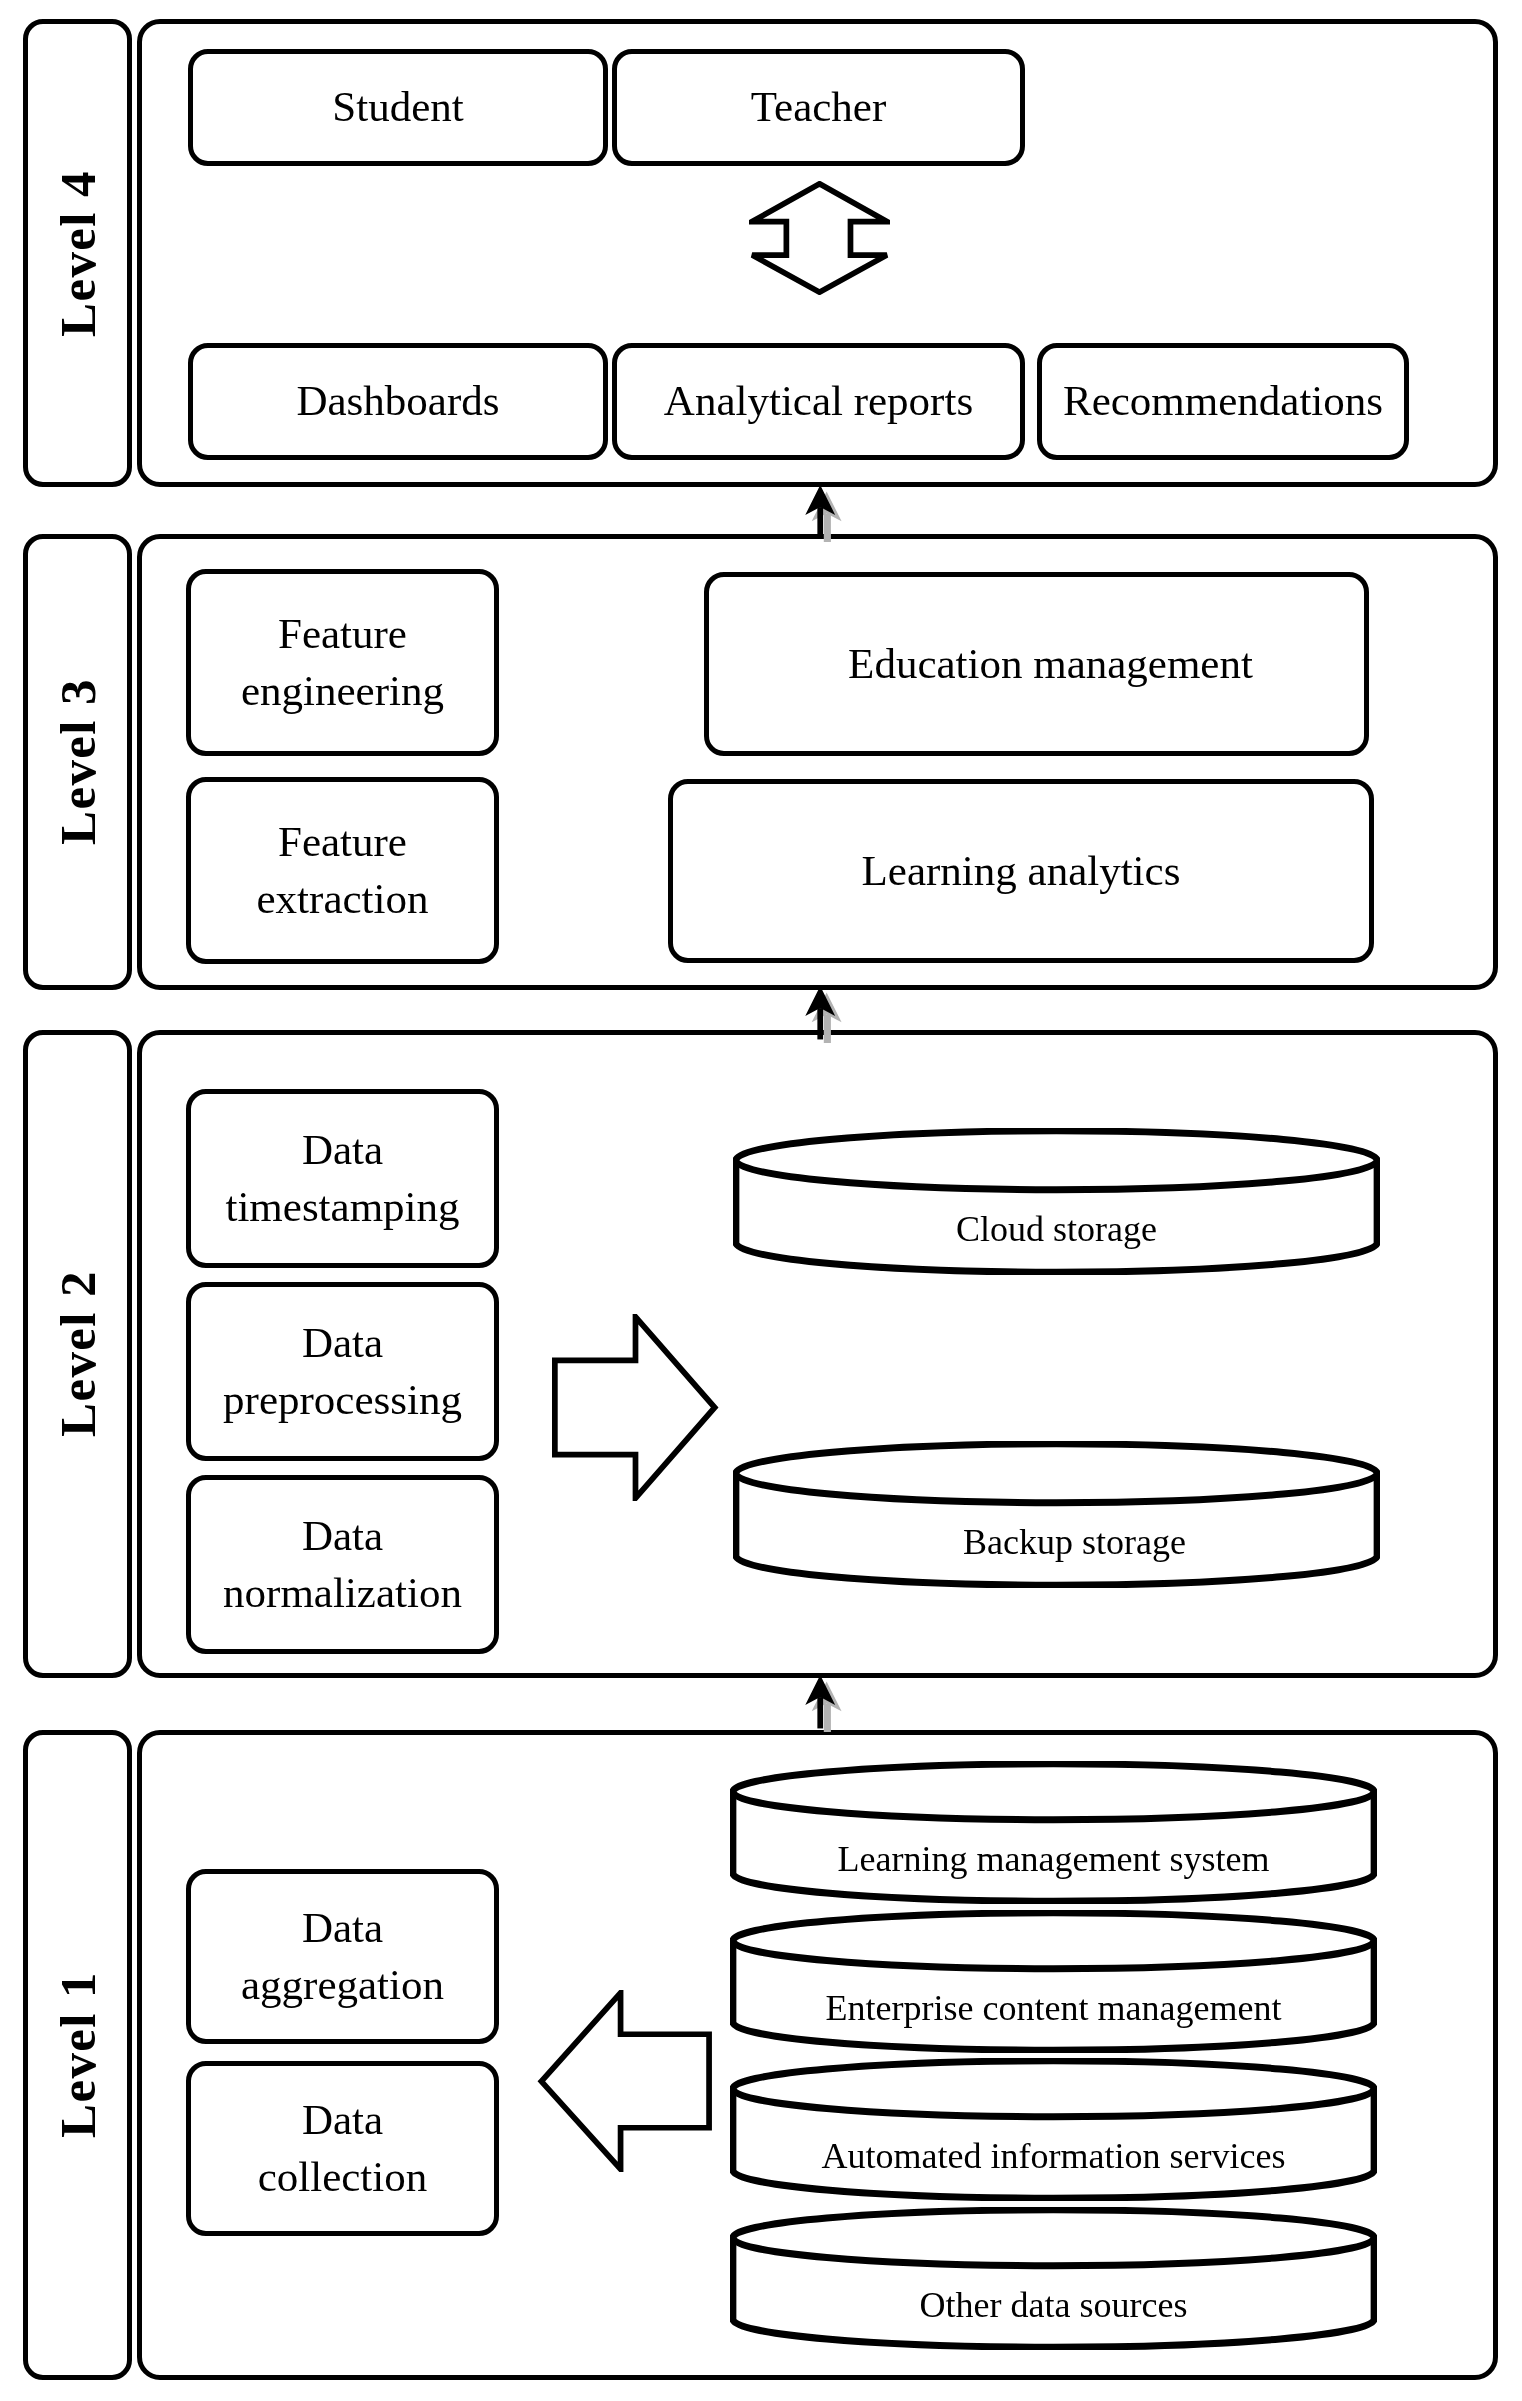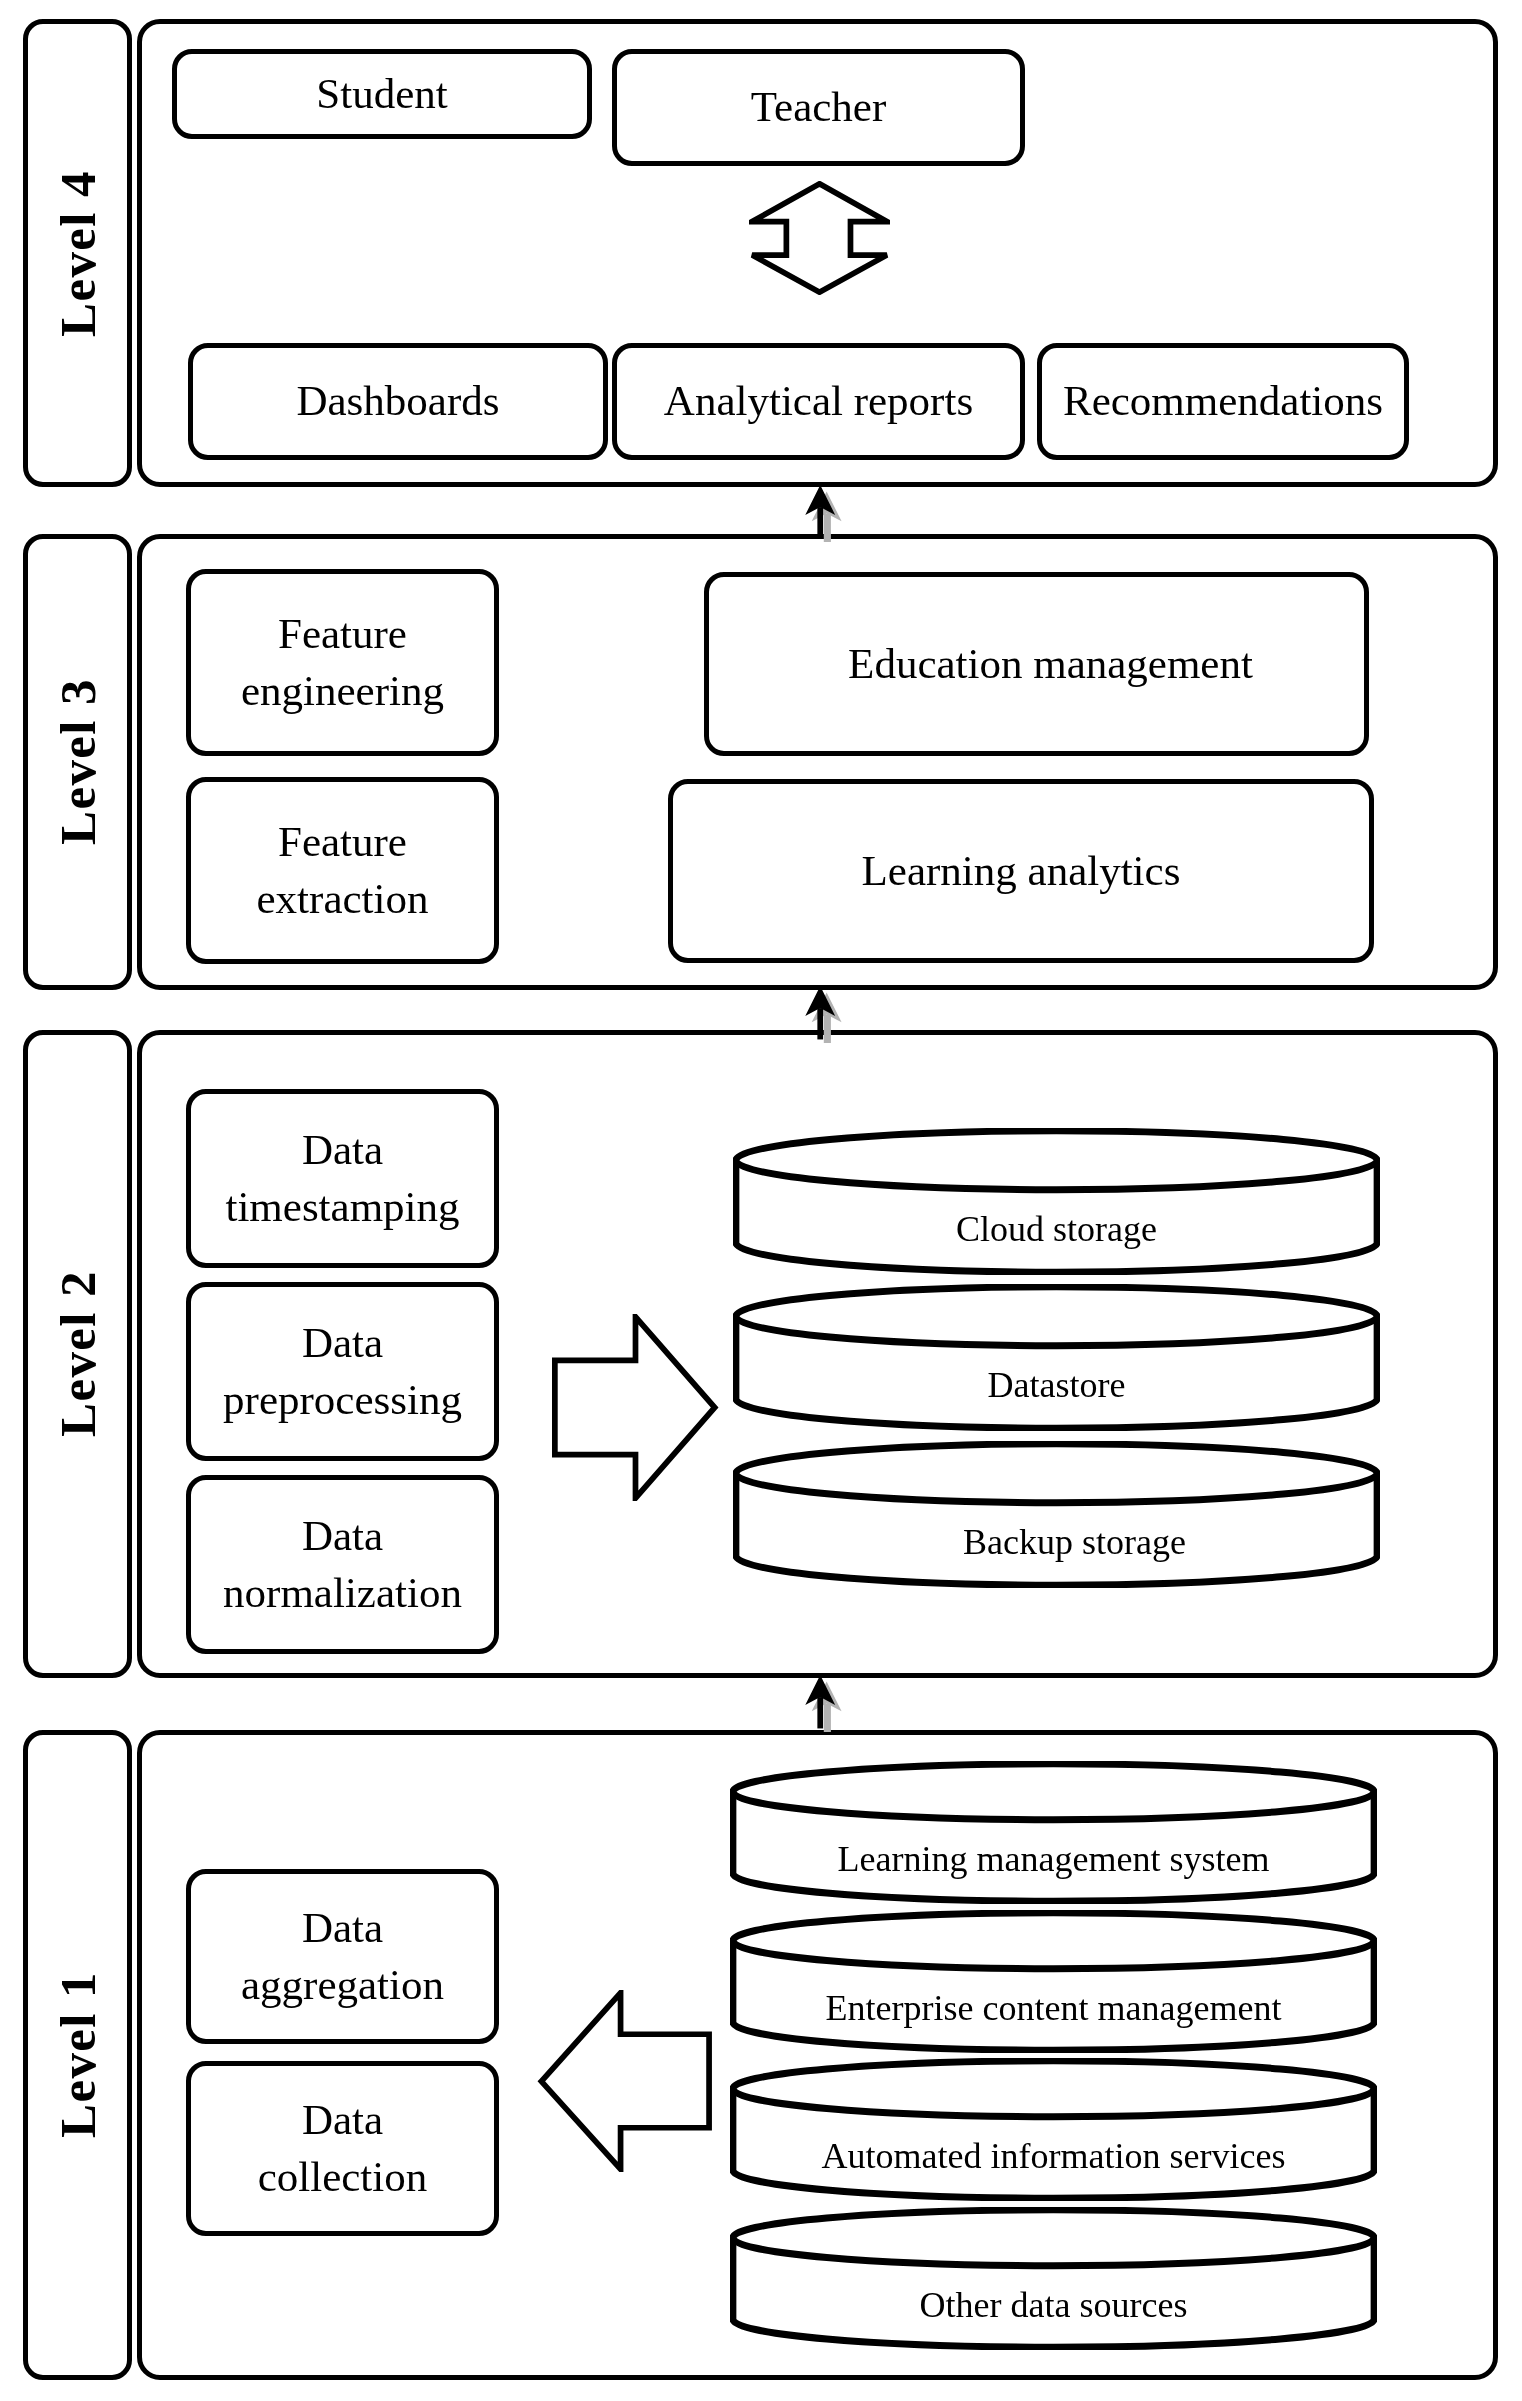--- a/index.html
+++ b/index.html
@@ -111,21 +111,21 @@
     <rect x="20" y="31" width="8" height="44" fill="#000"></rect>
   </svg>
 
   <svg class="arrow-abs" style="left:803px;top:1675px;" width="43" height="57" viewBox="0 0 60 80">
     <polygon points="33,9 54,51 33,40 12,51" fill="#b3b3b3"></polygon>
     <rect x="29" y="40" width="10" height="40" fill="#b3b3b3"></rect>
     <polygon points="24,0 45,42 24,31 3,42" fill="#000"></polygon>
     <rect x="20" y="31" width="8" height="44" fill="#000"></rect>
   </svg>
 
-  <div class="node" style="left:172px;top:49px;width:420px;height:90px;border-radius:20px;">
+  <div class="node" style="left:188px;top:49px;width:420px;height:117px;border-radius:20px;">
     <span>Student</span>
   </div>
   <div class="node" style="left:612px;top:49px;width:413px;height:117px;">
     <span>Teacher</span>
   </div>
 
   <svg class="arrow-abs" style="left:749px;top:181px;" width="141" height="114" viewBox="0 0 197 160">
     <polygon points="98.5,4 193,57 142,57 142,104 193,104 98.5,156 4,104 52,104 52,57 4,57" fill="#ffffff" stroke="#000000" stroke-width="8" stroke-linejoin="miter"></polygon>
   </svg>
 
@@ -174,29 +174,20 @@
   <div class="cyl" style="left:733px;top:1128px;width:647px;height:147px;">
     <svg viewBox="0 0 905 205" preserveAspectRatio="none">
       <path d="M 4 45 L 4 160 A 448.5 41 0 0 0 901 160 L 901 45" fill="#ffffff" stroke="#000000" stroke-width="7" vector-effect="non-scaling-stroke"></path>
       <ellipse cx="452.5" cy="45" rx="448.5" ry="41" fill="#ffffff" stroke="#000000" stroke-width="7" vector-effect="non-scaling-stroke"></ellipse>
     </svg>
     <div class="cyl-label" style="top:61px;height:79px;">
       <span>Cloud storage</span>
     </div>
   </div>
 
-  <div class="cyl" style="left:733px;top:1284px;width:647px;height:147px;">
-    <svg viewBox="0 0 905 205" preserveAspectRatio="none">
-      <path d="M 4 45 L 4 160 A 448.5 41 0 0 0 901 160 L 901 45" fill="#ffffff" stroke="#000000" stroke-width="7" vector-effect="non-scaling-stroke"></path>
-      <ellipse cx="452.5" cy="45" rx="448.5" ry="41" fill="#ffffff" stroke="#000000" stroke-width="7" vector-effect="non-scaling-stroke"></ellipse>
-    </svg>
-    <div class="cyl-label" style="top:61px;height:79px;">
-      <span>Datastore</span>
-    </div>
-  </div>
 
   <div class="cyl" style="left:733px;top:1441px;width:647px;height:147px;">
     <svg viewBox="0 0 905 205" preserveAspectRatio="none">
       <path d="M 4 45 L 4 160 A 448.5 41 0 0 0 901 160 L 901 45" fill="#ffffff" stroke="#000000" stroke-width="7" vector-effect="non-scaling-stroke"></path>
       <ellipse cx="452.5" cy="45" rx="448.5" ry="41" fill="#ffffff" stroke="#000000" stroke-width="7" vector-effect="non-scaling-stroke"></ellipse>
     </svg>
     <div class="cyl-label" style="top:61px;height:79px;margin-left:36px;">
       <span>Backup storage</span>
     </div>
   </div>

